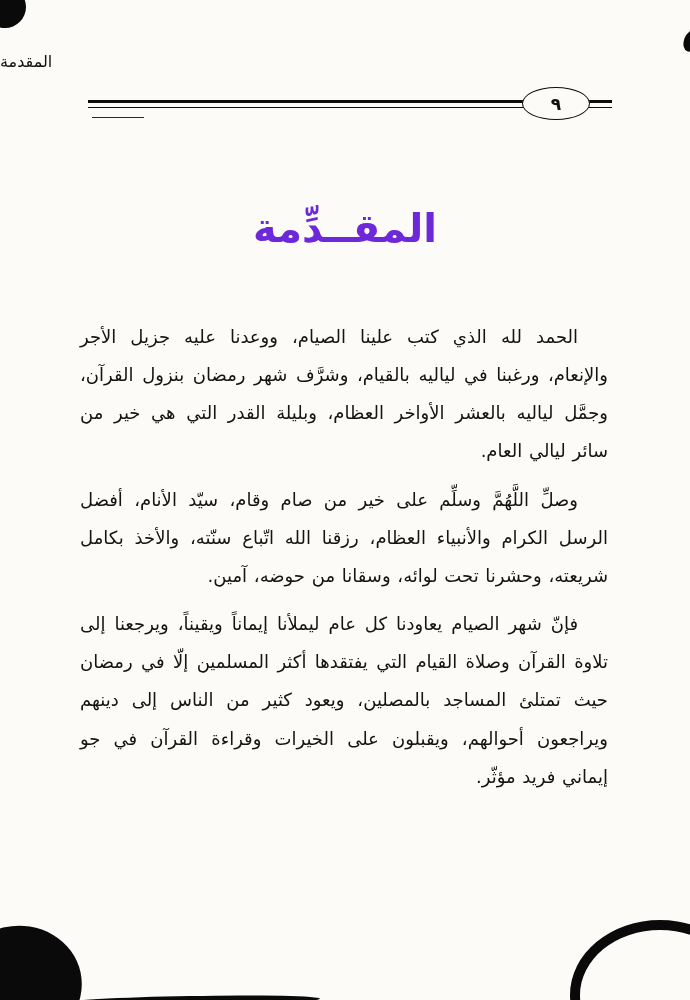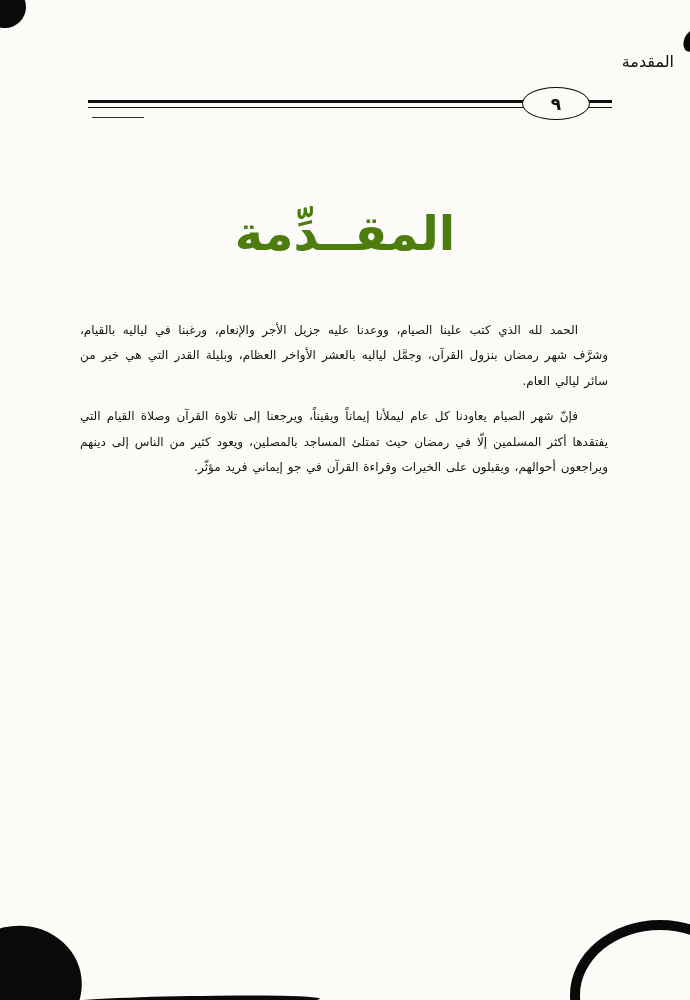--- a/index.html
+++ b/index.html
@@ -16,21 +16,21 @@
     background: #fcfbf8;
     color: #1a1a1a;
     direction: rtl;
     overflow: hidden;
   }
 
   
   .running-head {
     position: absolute;
     top: 52px; left: 0; right: 16px;
-    text-align: right;
+    text-align: left;
     font-size: 16px;
     letter-spacing: 0.5px;
     color: #111;
   }
 
   
   .rule-block {
     position: absolute;
     top: 92px; left: 88px; right: 78px;
     height: 36px;
@@ -56,34 +56,34 @@
     border-radius: 50%;
     display: flex; align-items: center; justify-content: center;
     font-size: 17px; font-weight: bold; color: #111;
   }
 
   
   .chapter-title {
     position: absolute;
     top: 205px; left: 0; right: 0;
     text-align: center;
-    font-size: 48px;
+    font-size: 40px;
     font-weight: bold;
-    color: #4d7c0f;
+    color: #6d28d9;
     letter-spacing: -1px;
   }
 
   
   .body-text {
     position: absolute;
     top: 318px; right: 82px; left: 80px;
     direction: rtl;
   }
   .para {
-    font-size: 12px;
+    font-size: 18px;
     line-height: 2.12;
     text-align: justify;
     text-align-last: right;
     text-indent: 30px;
     margin: 0 0 10px 0;
     color: #141414;
     word-spacing: 1px;
   }
   .para.no-indent {
     text-indent: 0;
@@ -136,20 +136,21 @@
     <div class="rule-short"></div>
     <div class="page-number-oval">
       <span>٩</span>
     </div>
   </div>
 
   <div class="chapter-title">المقــدِّمة</div>
 
   <div class="body-text">
     <p class="para">الحمد لله الذي كتب علينا الصيام، ووعدنا عليه جزيل الأجر والإنعام، ورغبنا في لياليه بالقيام، وشرَّف شهر رمضان بنزول القرآن، وجمَّل لياليه بالعشر الأواخر العظام، وبليلة القدر التي هي خير من سائر ليالي العام.</p>
+    <p class="para">وصلِّ اللَّهُمَّ وسلِّم على خير من صام وقام، سيّد الأنام، أفضل الرسل الكرام والأنبياء العظام، رزقنا الله اتّباع سنّته، والأخذ بكامل شريعته، وحشرنا تحت لوائه، وسقانا من حوضه، آمين.</p>
     <p class="para">فإنّ شهر الصيام يعاودنا كل عام ليملأنا إيماناً ويقيناً، ويرجعنا إلى تلاوة القرآن وصلاة القيام التي يفتقدها أكثر المسلمين إلّا في رمضان حيث تمتلئ المساجد بالمصلين، ويعود كثير من الناس إلى دينهم ويراجعون أحوالهم، ويقبلون على الخيرات وقراءة القرآن في جو إيماني فريد مؤثّر.</p>
   </div>
 
   <div class="artifact artifact-top-left"></div>
   <div class="artifact artifact-top-right"></div>
   <div class="artifact artifact-bottom-left"></div>
   <div class="artifact artifact-bottom-edge"></div>
   <div class="artifact artifact-bottom-right"></div>
 
 </div>

